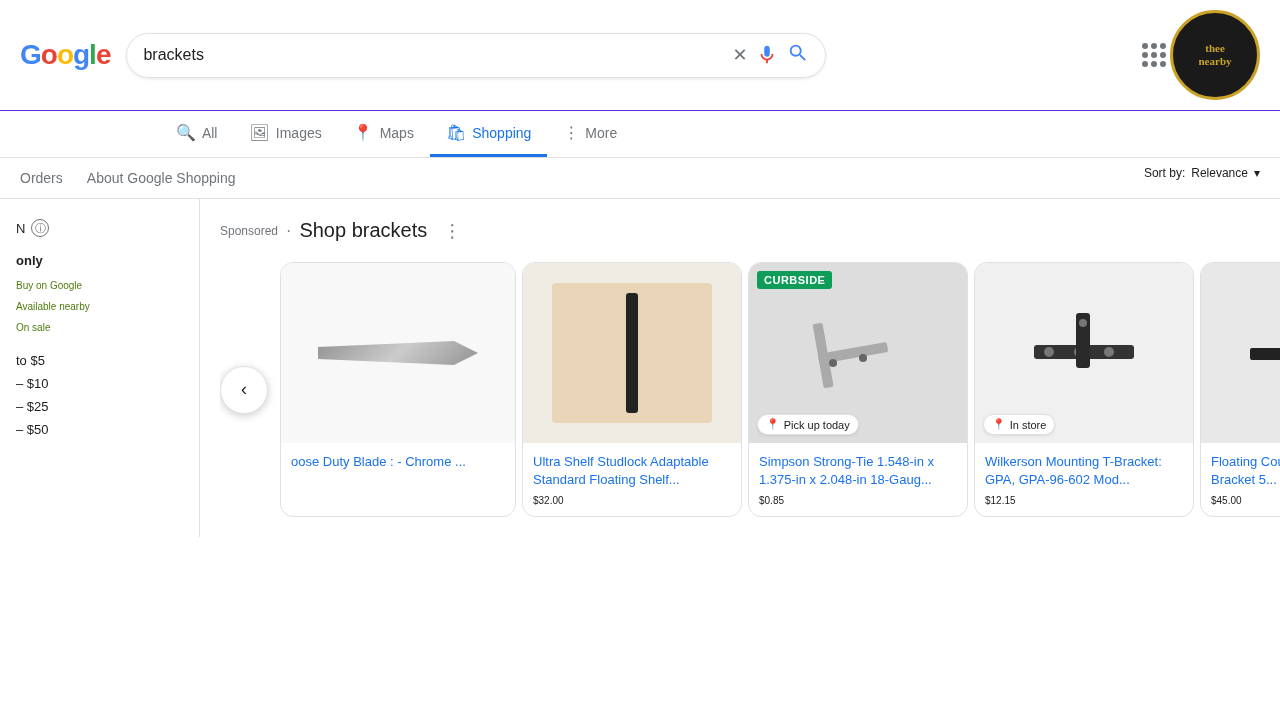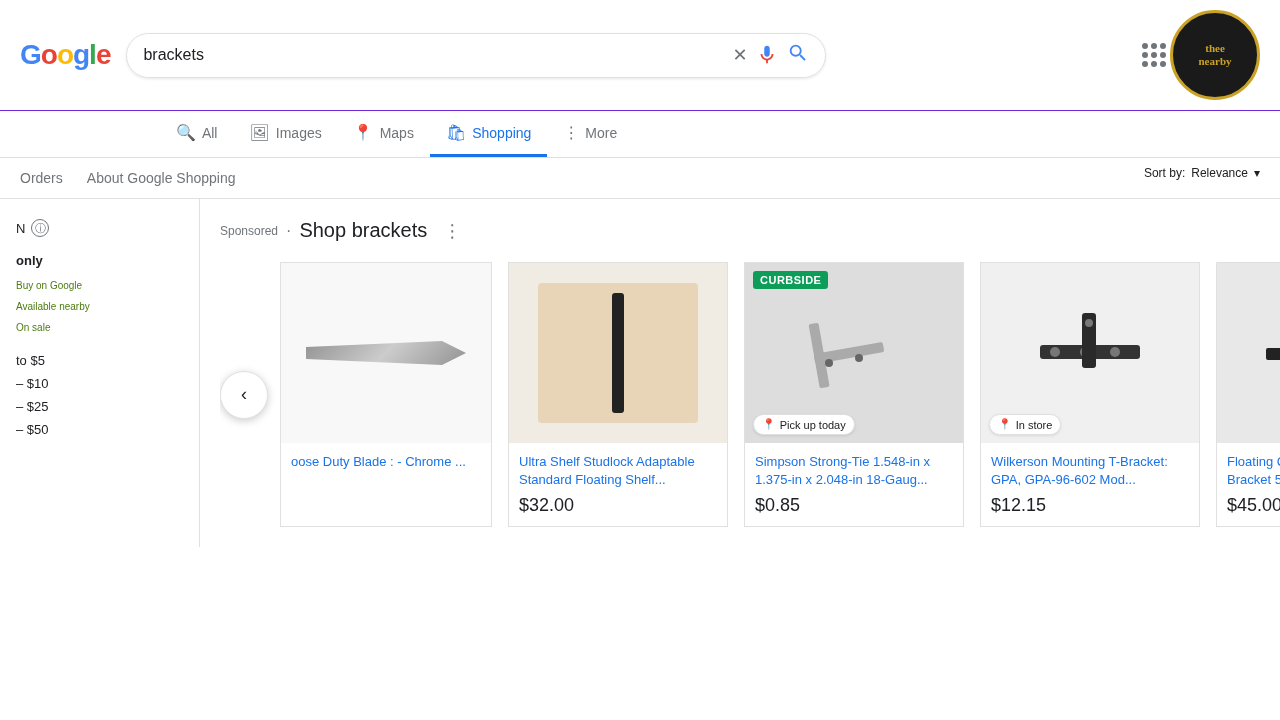--- a/index.html
+++ b/index.html
@@ -263,23 +263,23 @@
       justify-content: center;
       cursor: pointer;
       z-index: 10;
       font-size: 18px;
       color: #202124;
     }
     .product-card {
       width: 220px;
       flex-shrink: 0;
       border: 1px solid #e0e0e0;
-      border-radius: 0;
+      border-radius: 13px;
       overflow: hidden;
-      margin-right: 16px;
+      margin-right: 6px;
       cursor: pointer;
     }
     .product-image {
       width: 100%;
       height: 180px;
       background: #f8f8f8;
       display: flex;
       align-items: center;
       justify-content: center;
       position: relative;
@@ -316,21 +316,21 @@
     .product-info {
       padding: 10px;
     }
     .product-title {
       font-size: 13px;
       color: #1a73e8;
       margin-bottom: 6px;
       line-height: 1.4;
     }
     .product-price {
-      font-size: 18px;
+      font-size: 10px;
       color: #202124;
       font-weight: 500;
     }
 
     
     .img-blade {
       width: 160px;
       height: 60px;
       background: linear-gradient(135deg, #888 0%, #ccc 50%, #888 100%);
       clip-path: polygon(0 40%, 85% 30%, 100% 50%, 85% 70%, 0 60%);
@@ -474,21 +474,21 @@
       <span class="shop-title">Shop brackets</span>
       <span class="more-options-icon">⋮</span>
     </div>
 
     <div class="products-row">
 
       <div class="carousel-btn">
         <span>‹</span>
       </div>
 
-      <div class="product-card" style="margin-left: 60px; width: 212px;">
+      <div class="product-card" style="margin-left: 60px; width: 236px;">
         <div class="product-image">
           <div class="img-blade"></div>
         </div>
         <div class="product-info">
           <div class="product-title">oose Duty Blade : - Chrome ...</div>
           <div class="product-price"></div>
         </div>
       </div>
 
       <div class="product-card">

